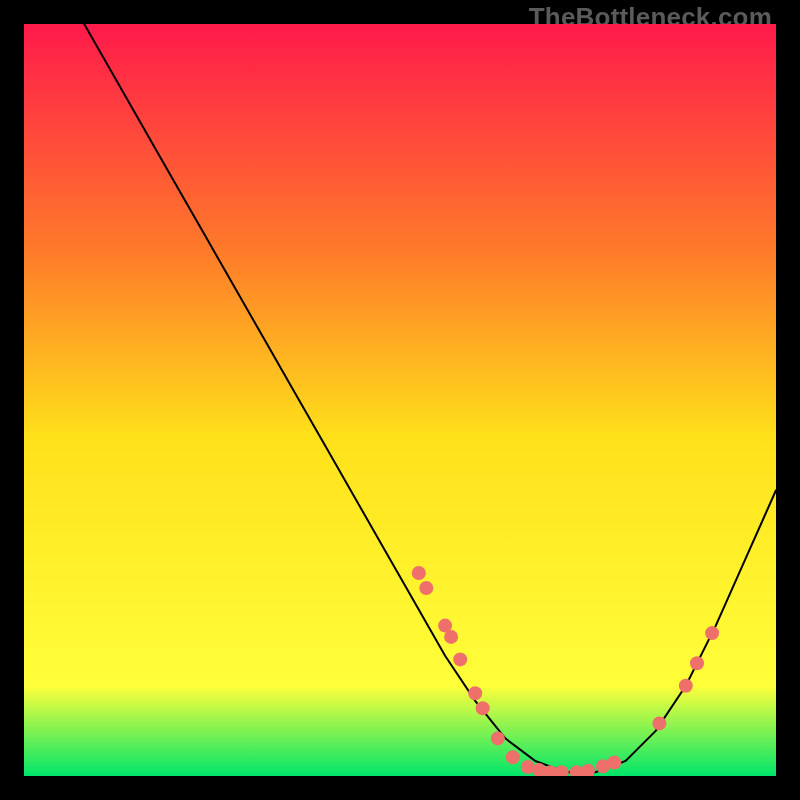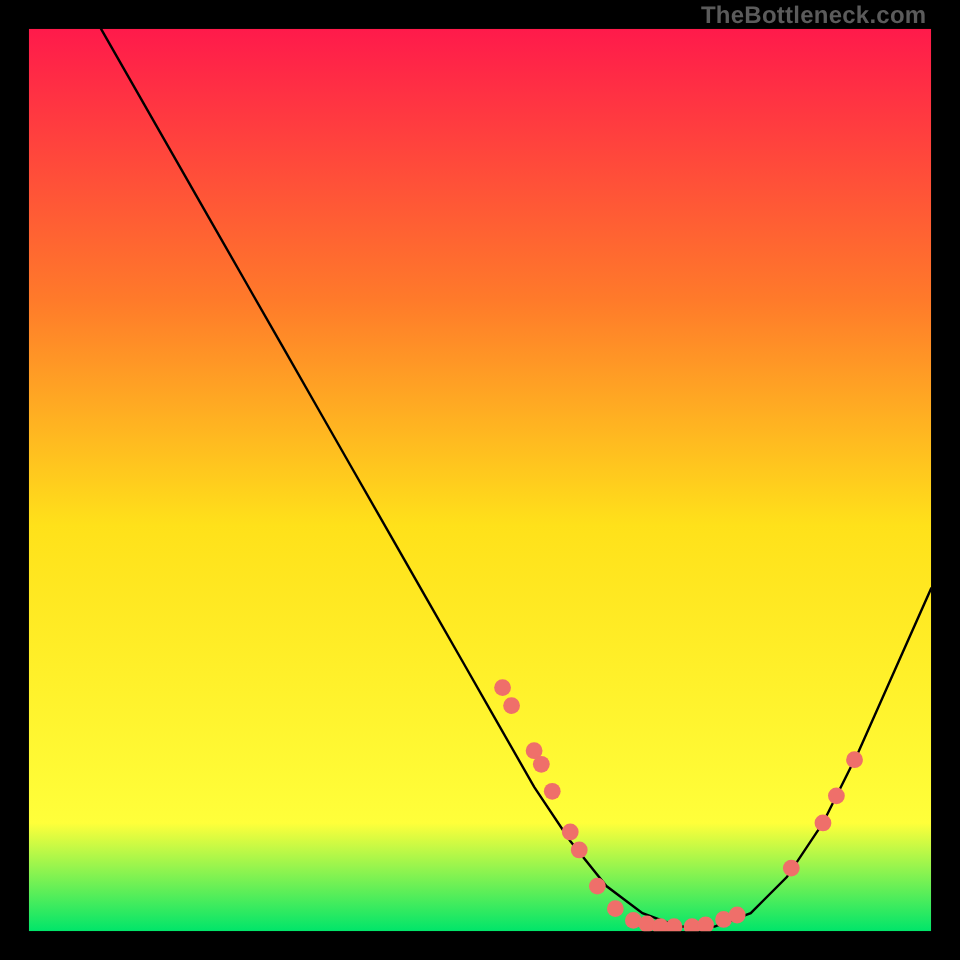--- a/index.html
+++ b/index.html
@@ -23,21 +23,21 @@
     left: 0;
     top: 0;
     width: 752px;
     height: 752px;
   }
   .watermark {
     position: absolute;
     top: 2px;
     right: 28px;
     font-family: Arial, Helvetica, sans-serif;
-    font-size: 20px;
+    font-size: 26px;
     font-weight: 600;
     color: #5b5b5b;
     letter-spacing: 0.2px;
     user-select: none;
   }
   svg {
     display: block;
   }
 </style>
 </head>

